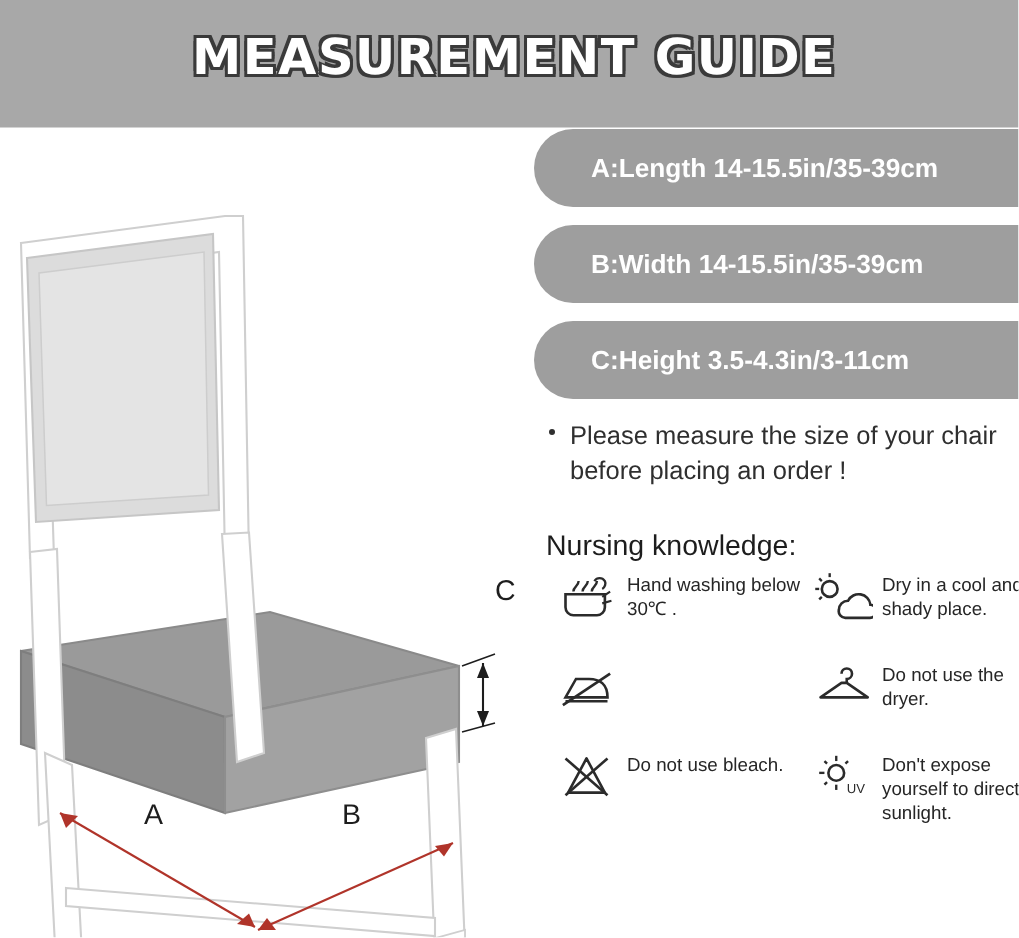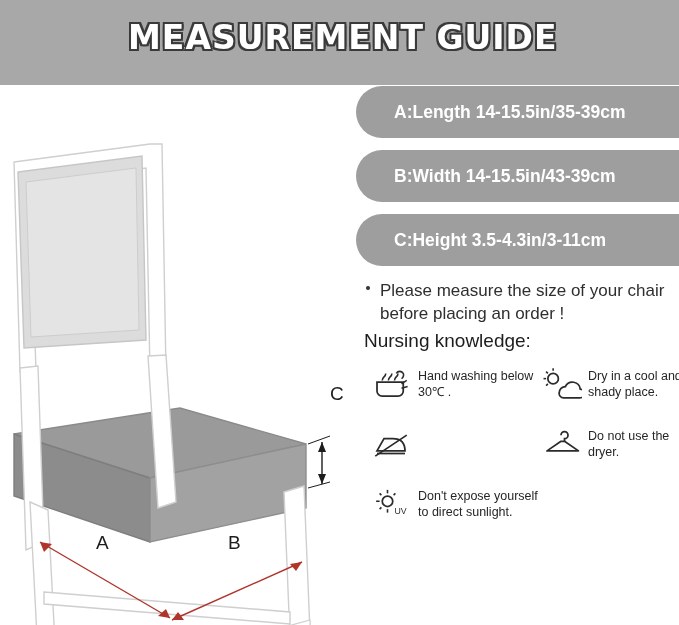--- a/index.html
+++ b/index.html
@@ -92,28 +92,28 @@
     position: absolute;
     left: 10px;
     top: 6px;
     width: 4px;
     height: 4px;
     background: #2f2f2f;
     border-radius: 50%;
   }
 
   .nursing-title {
-    margin-top: 4px;
+    margin-top: 28px;
     padding-left: 8px;
     font-size: 19px;
     color: #1d1d1d;
   }
 
   .care-grid {
-    margin-top: 14px;
+    margin-top: 4px;
     padding-left: 14px;
     display: grid;
     grid-template-columns: 170px 160px;
     grid-row-gap: 26px;
   }
   .care-item {
     display: flex;
     align-items: flex-start;
   }
   .care-icon {
@@ -186,21 +186,21 @@
     <text x="330" y="328" font-family="Liberation Sans, sans-serif" font-size="19" fill="#1d1d1d">C</text>
   </svg>
 </div>
 
 <div class="info-col">
 
   <div class="pill">
     <span class="pill-label">A:Length 14-15.5in/35-39cm</span>
   </div>
   <div class="pill">
-    <span class="pill-label">B:Width 14-15.5in/43-39cm</span>
+    <span class="pill-label">B:Width 14-15.5in/35-39cm</span>
   </div>
   <div class="pill">
     <span class="pill-label">C:Height 3.5-4.3in/3-11cm</span>
   </div>
 
   <div class="note">
     <span class="note-bullet"></span>
     <span>Please measure the size of your chair before placing an order !</span>
   </div>
 
@@ -241,20 +241,28 @@
     </div>
 
     <div class="care-item">
       <svg class="care-icon" viewBox="0 0 48 38">
         <path d="M24 10 a4 4 0 1 1 4 4 v3" fill="none" stroke="#2b2b2b" stroke-width="2"></path>
         <path d="M28 17 L44 28 H8 L24 17 z" fill="none" stroke="#2b2b2b" stroke-width="2" stroke-linejoin="round"></path>
       </svg>
       <span class="care-text">Do not use the dryer.</span>
     </div>
 
+    <div class="care-item">
+      <svg class="care-icon" viewBox="0 0 48 38">
+        <path d="M10 32 L24 6 L38 32 z" fill="none" stroke="#2b2b2b" stroke-width="2" stroke-linejoin="round"></path>
+        <line x1="8" y1="34" x2="40" y2="6" stroke="#2b2b2b" stroke-width="2"></line>
+        <line x1="8" y1="6" x2="40" y2="34" stroke="#2b2b2b" stroke-width="2"></line>
+      </svg>
+      <span class="care-text">Do not use bleach.</span>
+    </div>
 
     <div class="care-item">
       <svg class="care-icon" viewBox="0 0 48 38">
         <circle cx="20" cy="17" r="6" fill="none" stroke="#2b2b2b" stroke-width="2"></circle>
         <g stroke="#2b2b2b" stroke-width="1.8">
           <line x1="20" y1="4" x2="20" y2="8"></line>
           <line x1="20" y1="26" x2="20" y2="30"></line>
           <line x1="7" y1="17" x2="11" y2="17"></line>
           <line x1="11" y1="8" x2="13" y2="10"></line>
           <line x1="11" y1="26" x2="13" y2="24"></line>

